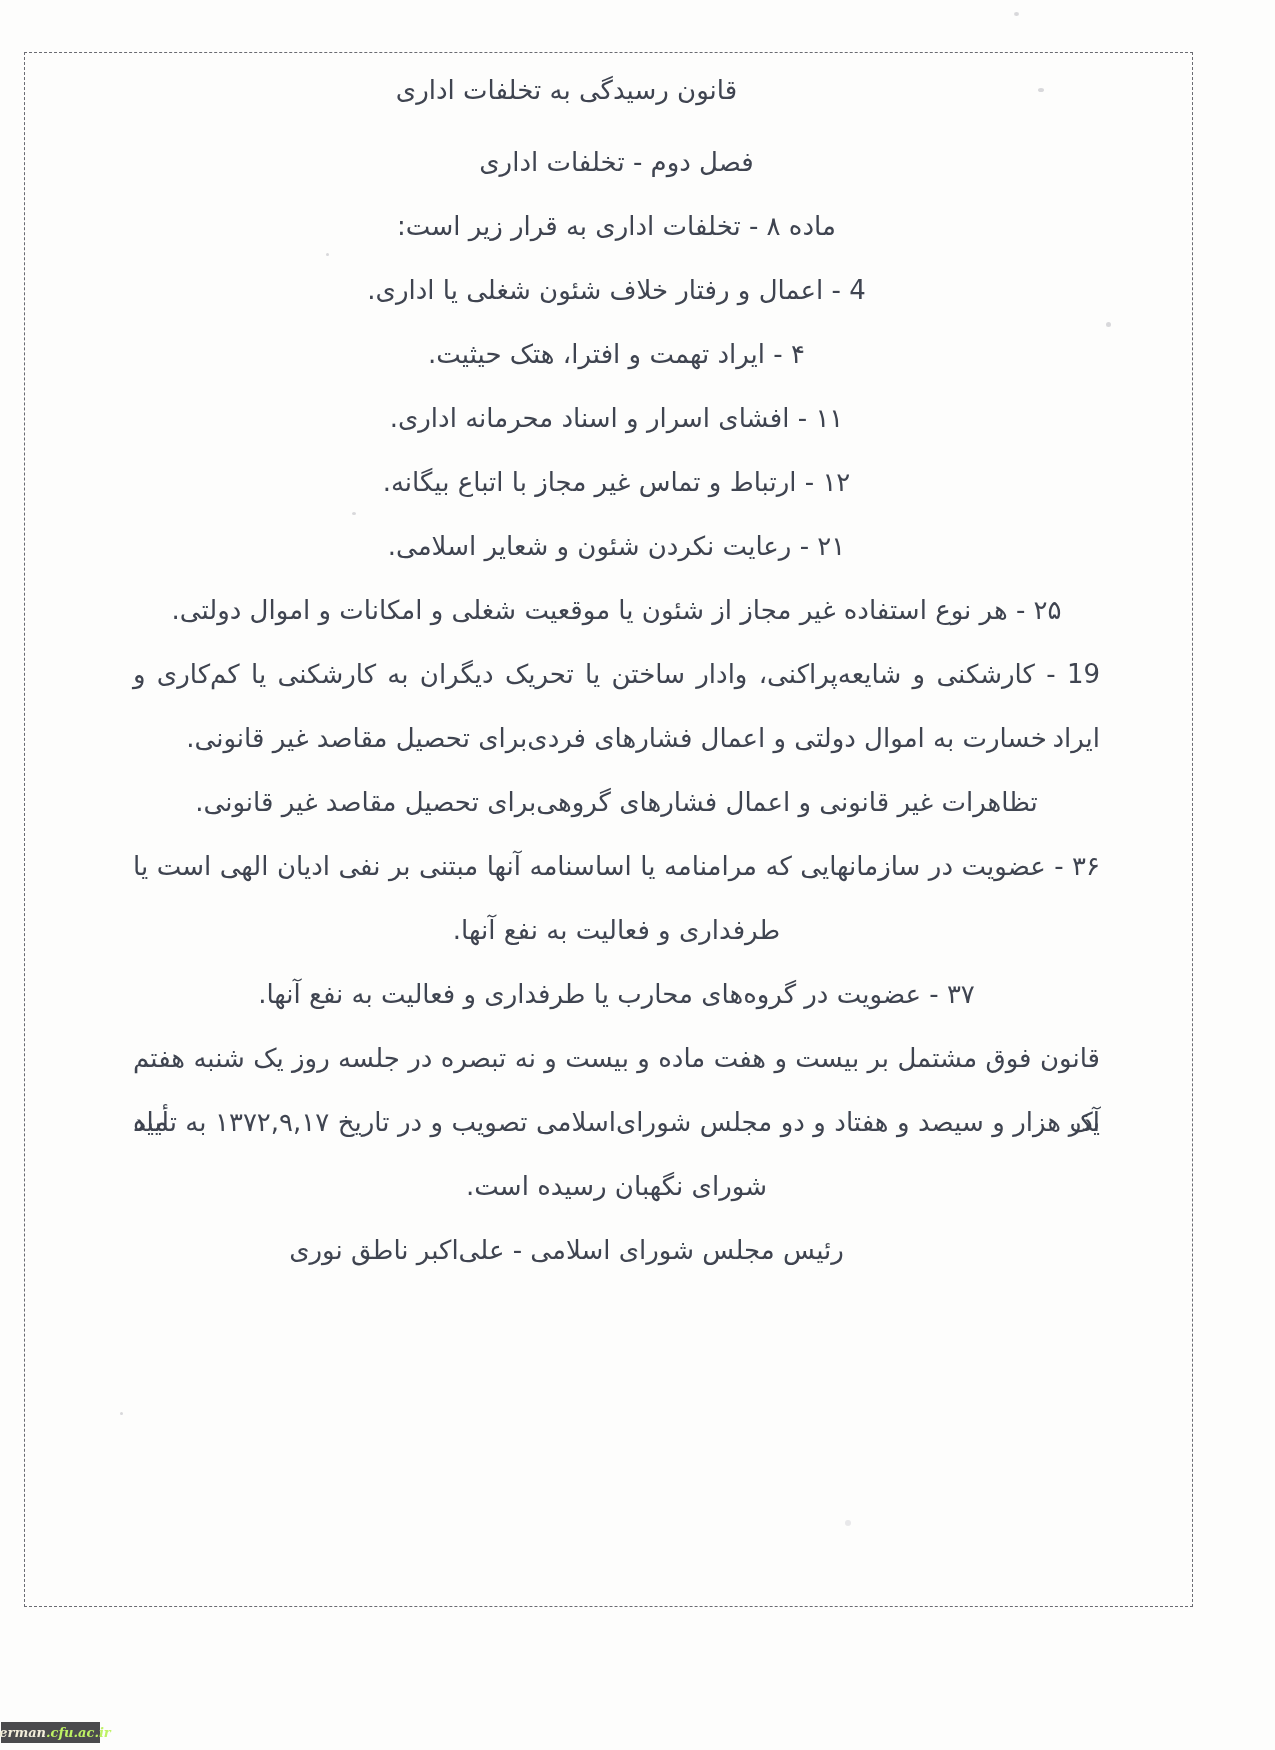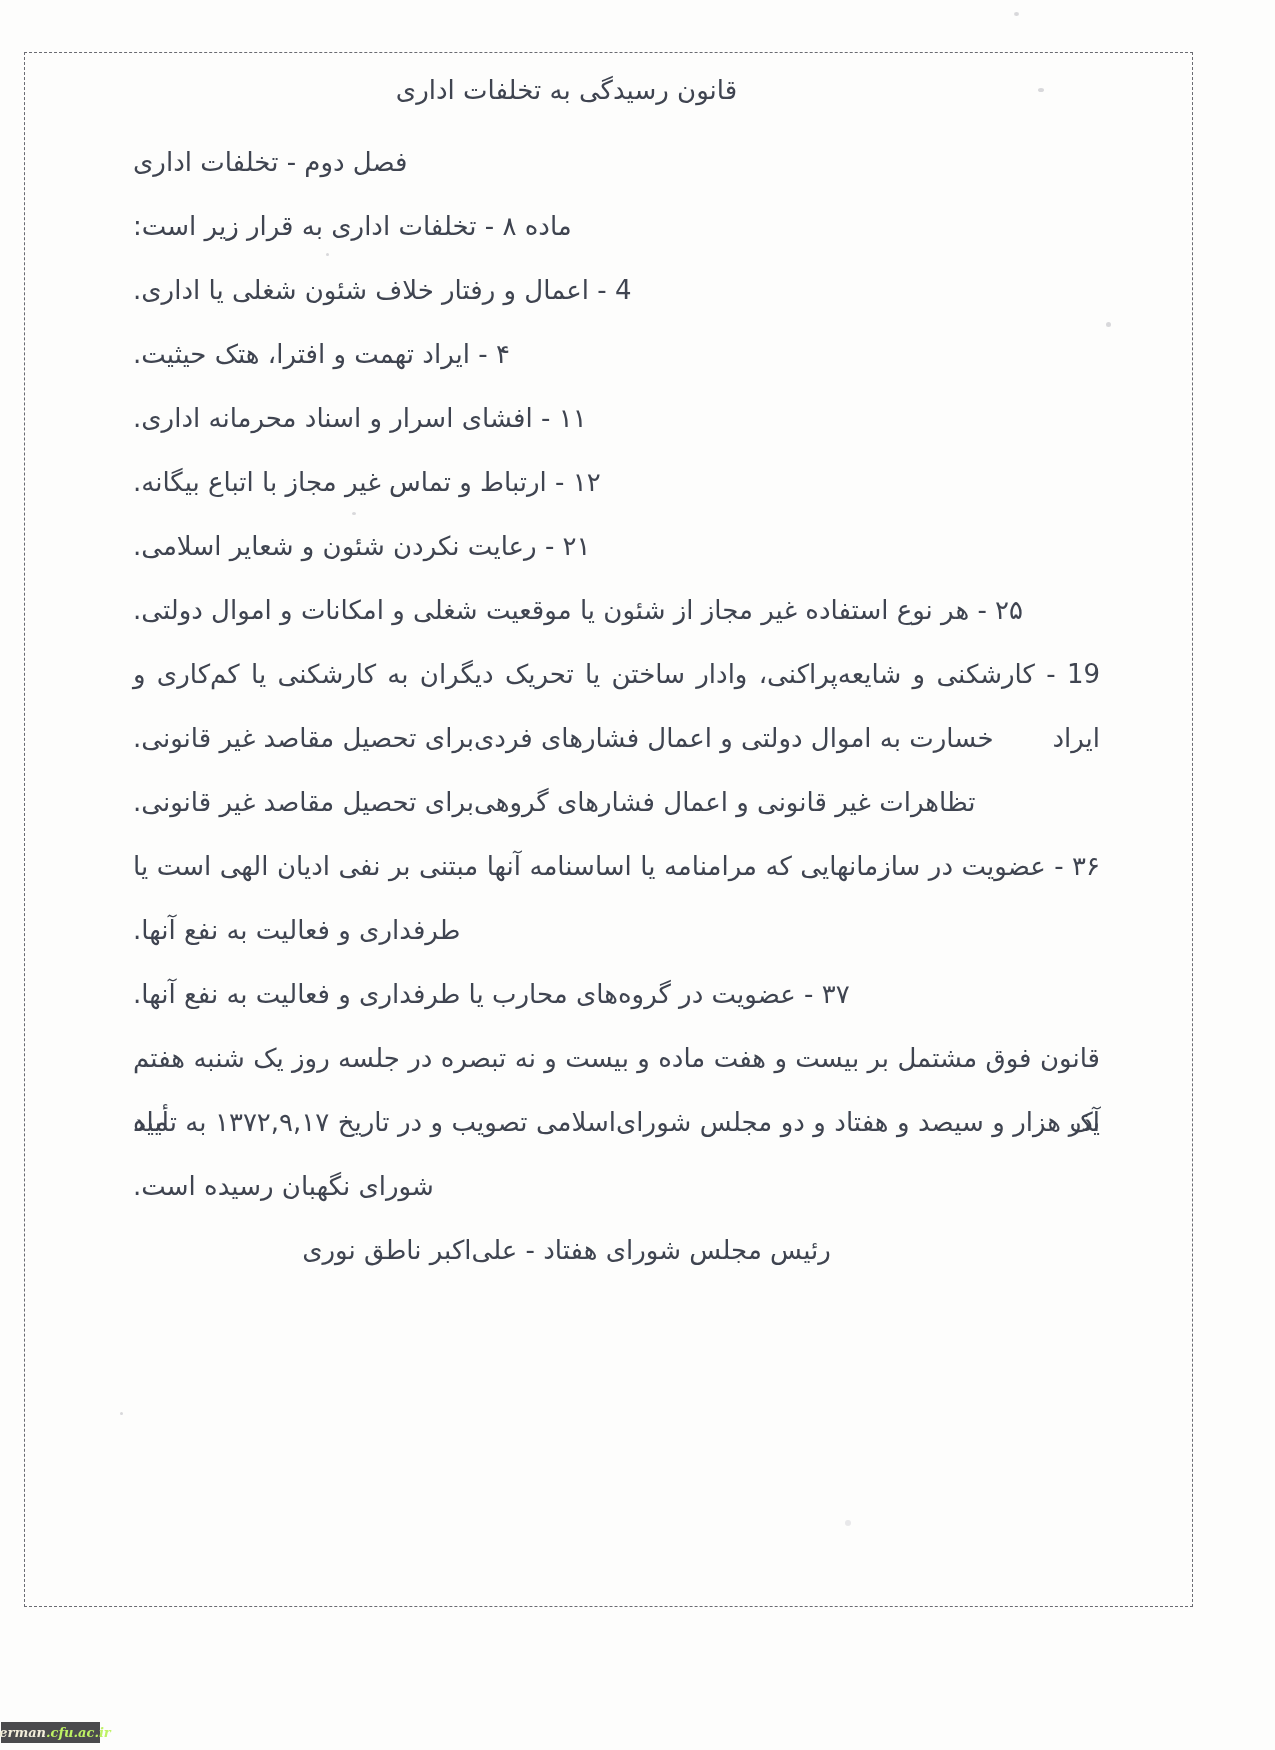--- a/index.html
+++ b/index.html
@@ -24,30 +24,29 @@
     border: 1px dashed #6a6b72;
     box-sizing: border-box;
     direction: rtl;
     padding: 5px 92px 0 108px;
     color: #3f4450;
     font-size: 26px;
   }
   .line {
     height: 64px;
     line-height: 64px;
-    text-align: left;
+    text-align: center;
     white-space: nowrap;
   }
   .line.justify {
     text-align: justify;
     text-align-last: justify;
     white-space: normal;
   }
   .line.center {
-    text-align: center;
     white-space: nowrap;
     margin-left: 0;
     margin-right: 100px; 
   }
   .doc-title {
     margin-bottom: 8px;
   }
   .speck {
     position: absolute;
     background: #b9bac0;
@@ -100,21 +99,21 @@
 
     <div class="line justify">۳۶ - عضویت در سازمانهایی که مرامنامه یا اساسنامه آنها مبتنی بر نفی ادیان الهی است یا</div>
     <div class="line">طرفداری و فعالیت به نفع آنها.</div>
 
     <div class="line">۳۷ - عضویت در گروه‌های محارب یا طرفداری و فعالیت به نفع آنها.</div>
 
     <div class="line justify">قانون فوق مشتمل بر بیست و هفت ماده و بیست و نه تبصره در جلسه روز یک شنبه هفتم آذر ماه</div>
     <div class="line justify">یک هزار و سیصد و هفتاد و دو مجلس شورای‌اسلامی تصویب و در تاریخ ۱۳۷۲,۹,۱۷ به تأیید</div>
     <div class="line">شورای نگهبان رسیده است.</div>
 
-    <div class="line center">رئیس مجلس شورای هفتاد - علی‌اکبر ناطق نوری</div>
+    <div class="line center">رئیس مجلس شورای اسلامی - علی‌اکبر ناطق نوری</div>
 
   </div>
 
   <div class="speck" style="left:1038px; top:88px;  width:6px; height:4px;"></div>
   <div class="speck" style="left:1106px; top:322px; width:5px; height:5px;"></div>
   <div class="speck" style="left:326px;  top:253px; width:3px; height:3px;"></div>
   <div class="speck" style="left:352px;  top:512px; width:4px; height:3px;"></div>
   <div class="speck" style="left:845px;  top:1520px;width:6px; height:6px; opacity:0.3;"></div>
   <div class="speck" style="left:1014px; top:12px;  width:5px; height:4px;"></div>
   <div class="speck" style="left:120px;  top:1412px;width:3px; height:3px;"></div>

